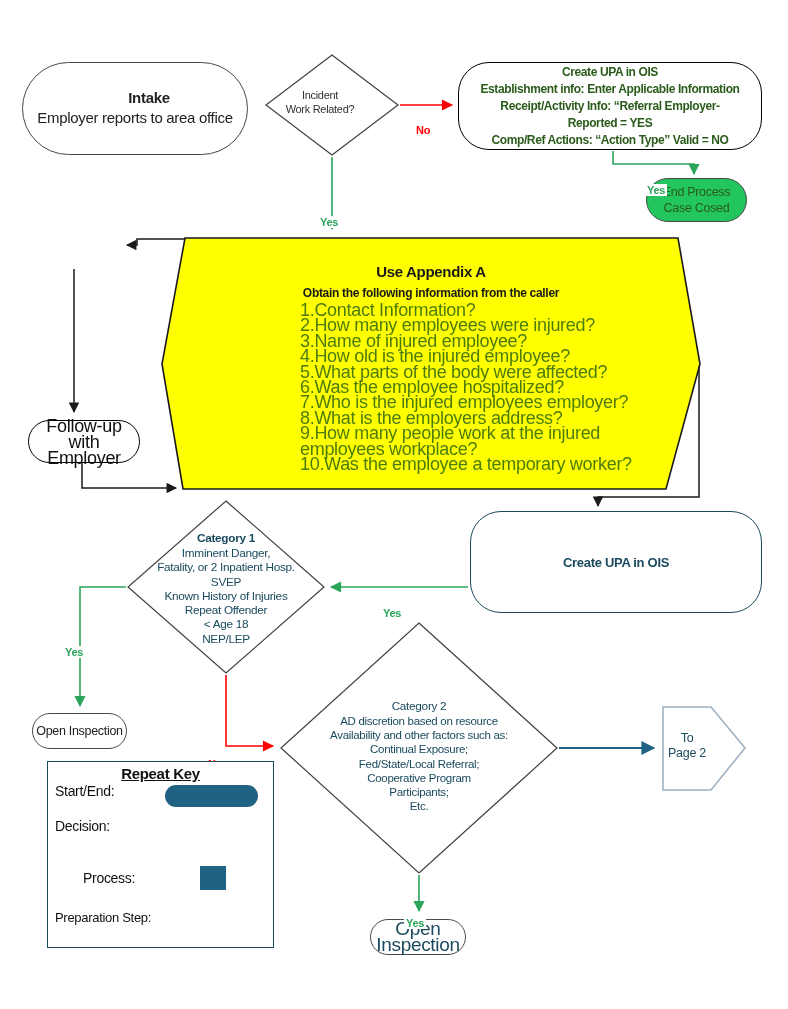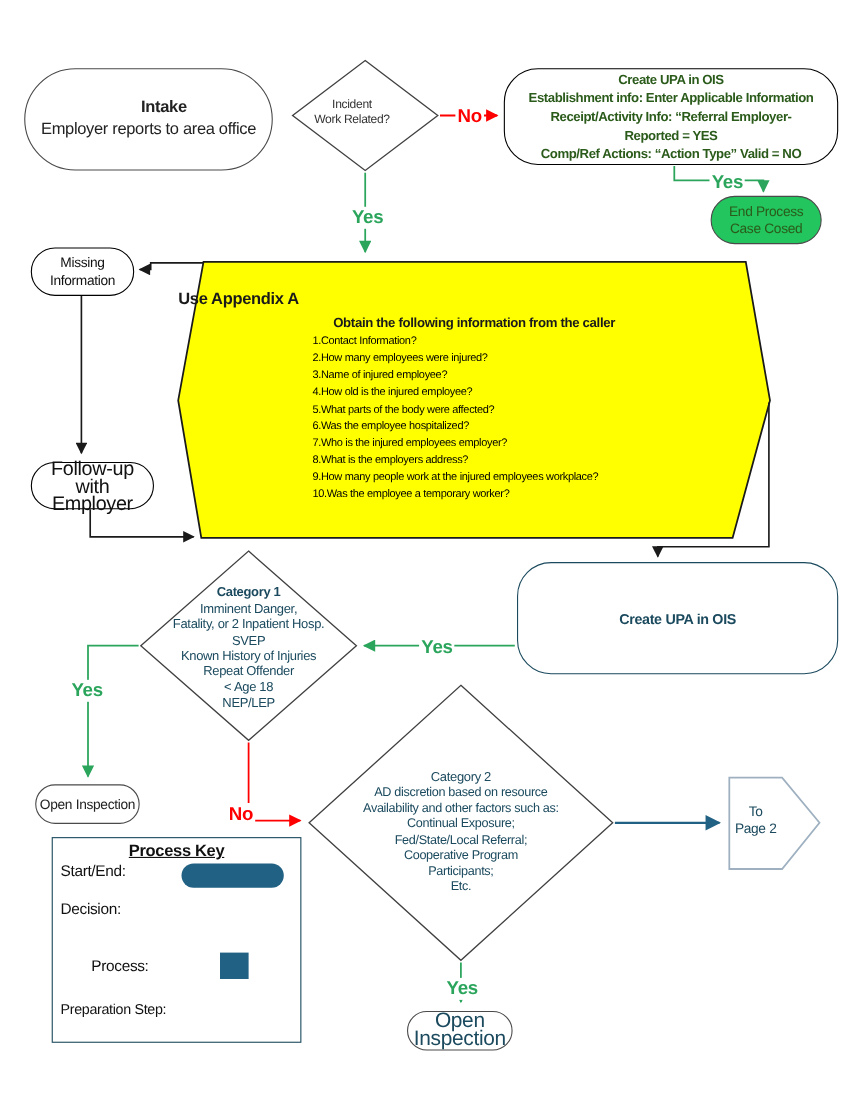--- a/index.html
+++ b/index.html
@@ -2,21 +2,21 @@
 <html><head>
 <meta charset="utf-8">
 <style>
   html,body{margin:0;padding:0;background:#fff;}
   .canvas{position:relative;width:788px;height:1009px;background:#fff;
           font-family:"Liberation Sans",sans-serif;color:#222;letter-spacing:-0.3px;overflow:hidden;}
   .abs{position:absolute;box-sizing:border-box;}
   .node{display:flex;flex-direction:column;align-items:center;justify-content:center;text-align:center;border-radius:31px;}
   .pre{white-space:pre-line;}
   svg.layer{position:absolute;left:0;top:0;}
-  .lbl{position:absolute;background:#fff;padding:0 2px;font-size:17px;font-weight:bold;text-align:center;}
+  .lbl{position:absolute;background:#fff;padding:0 2px;font-size:11px;font-weight:bold;text-align:center;margin-top:28px;}
   .lbl.green{color:#2BA55C;}
   .lbl.red{color:#FF0000;}
   .dkgreen{color:#2B5B1B;}
   .teal{color:#1B4A5E;}
 </style>
 </head>
 <body>
 
 <div class="canvas">
 
@@ -74,35 +74,33 @@
 
   <div class="abs node pre dkgreen" style="left:458px;top:62px;width:304px;height:88px;border:1.7px solid #000;background:#fff;font-size:12px;font-weight:bold;line-height:17px;letter-spacing:-0.4px;">Create UPA in OIS
 Establishment info: Enter Applicable Information
 Receipt/Activity Info: “Referral Employer-
 Reported = YES
 Comp/Ref Actions: “Action Type” Valid = NO</div>
 
   <div class="abs node pre dkgreen" style="left:646px;top:178px;width:101px;height:44px;border:1.5px solid #4a4a4a;border-radius:22px;background:#22c55e;font-size:12.5px;line-height:16px;">End Process
 Case Cosed</div>
 
-  <div class="abs" style="left:162px;top:263px;width:538px;text-align:left;font-size:15px;font-weight:bold;color:#1a1a1a;">Use Appendix A</div>
+  <div class="abs" style="left:162px;top:263px;width:538px;text-align:center;font-size:15px;font-weight:bold;color:#1a1a1a;">Use Appendix A</div>
   <div class="abs" style="left:162px;top:286px;width:538px;text-align:center;font-size:12px;font-weight:bold;color:#1a1a1a;">Obtain the following information from the caller</div>
-  <div class="abs pre" style="left:284px;top:303px;width:380px;font-size:10px;line-height:15.4px;color:#000000;">1.Contact Information?
+  <div class="abs pre" style="left:300px;top:303px;width:380px;font-size:18px;line-height:15.4px;color:#4d7c0f;">1.Contact Information?
 2.How many employees were injured?
 3.Name of injured employee?
 4.How old is the injured employee?
 5.What parts of the body were affected?
 6.Was the employee hospitalized?
 7.Who is the injured employees employer?
 8.What is the employers address?
 9.How many people work at the injured employees workplace?
 10.Was the employee a temporary worker?</div>
 
-  <div class="abs node pre" style="left:28px;top:225px;width:94px;height:44px;border:1.5px solid #000;background:#fff;font-size:12.5px;line-height:16px;color:#111;">Missing
-Information</div>
 
   <div class="abs node pre" style="left:28px;top:420px;width:112px;height:43px;border:1.5px solid #000;background:#fff;font-size:18px;line-height:16px;color:#111;">Follow-up with
 Employer</div>
 
   <div class="abs node teal" style="left:470px;top:511px;width:292px;height:102px;border:1.6px solid #1B4A5E;background:#fff;">
     <div style="font-size:13px;font-weight:bold;">Create UPA in OIS</div>
   </div>
 
   <div class="abs teal" style="left:126px;top:531px;width:200px;text-align:center;font-size:11.8px;font-weight:bold;">Category 1</div>
   <div class="abs pre teal" style="left:126px;top:546px;width:200px;text-align:center;font-size:11.8px;line-height:14.3px;">Imminent Danger,
@@ -134,21 +132,21 @@
 
   <div class="lbl red" style="left:414px;top:96px;">No</div>
   <div class="lbl green" style="left:318px;top:188px;">Yes</div>
   <div class="lbl green" style="left:645px;top:156px;">Yes</div>
   <div class="lbl green" style="left:381px;top:579px;">Yes</div>
   <div class="lbl green" style="left:63px;top:618px;">Yes</div>
   <div class="lbl red" style="left:206px;top:730px;">No</div>
   <div class="lbl green" style="left:404px;top:889px;">Yes</div>
 
   <div class="abs" style="left:47px;top:761px;width:227px;height:187px;border:1.7px solid #1B4A5E;background:#fff;">
-    <div style="text-align:center;margin-top:3px;font-size:15px;font-weight:bold;text-decoration:underline;color:#111;">Process Key</div>
+    <div style="text-align:center;margin-top:3px;font-size:15px;font-weight:bold;text-decoration:underline;color:#111;">Repeat Key</div>
   </div>
   <div class="abs" style="left:55px;top:783px;font-size:14px;color:#111;">Start/End:</div>
   <div class="abs" style="left:55px;top:818px;font-size:14px;color:#111;">Decision:</div>
   <div class="abs" style="left:55px;top:870px;font-size:14px;color:#111;margin-left:28px;">Process:</div>
   <div class="abs" style="left:55px;top:910px;font-size:13px;color:#111;">Preparation Step:</div>
   <div class="abs" style="left:165px;top:785px;width:93px;height:22px;border-radius:11px;background:#216183;"></div>
   <div class="abs" style="left:200px;top:866px;width:26px;height:24px;background:#216183;"></div>
 
 </div>
 

